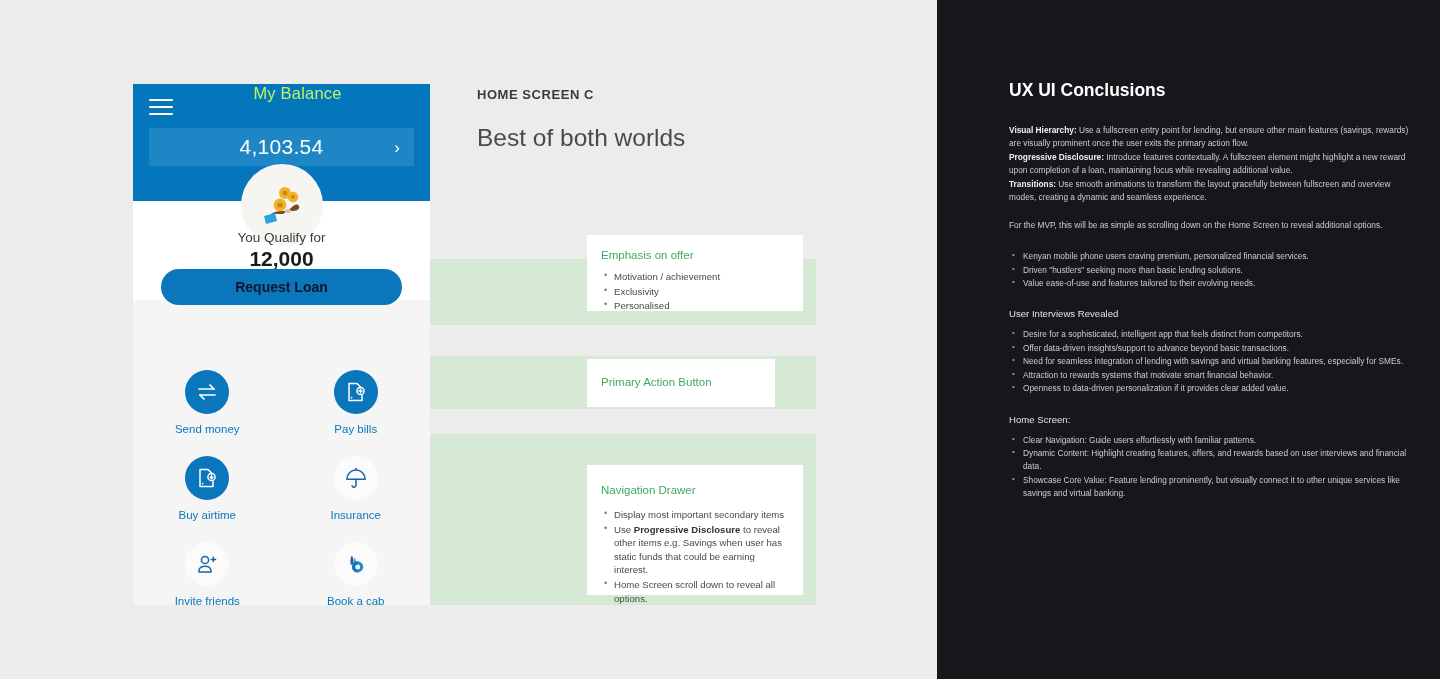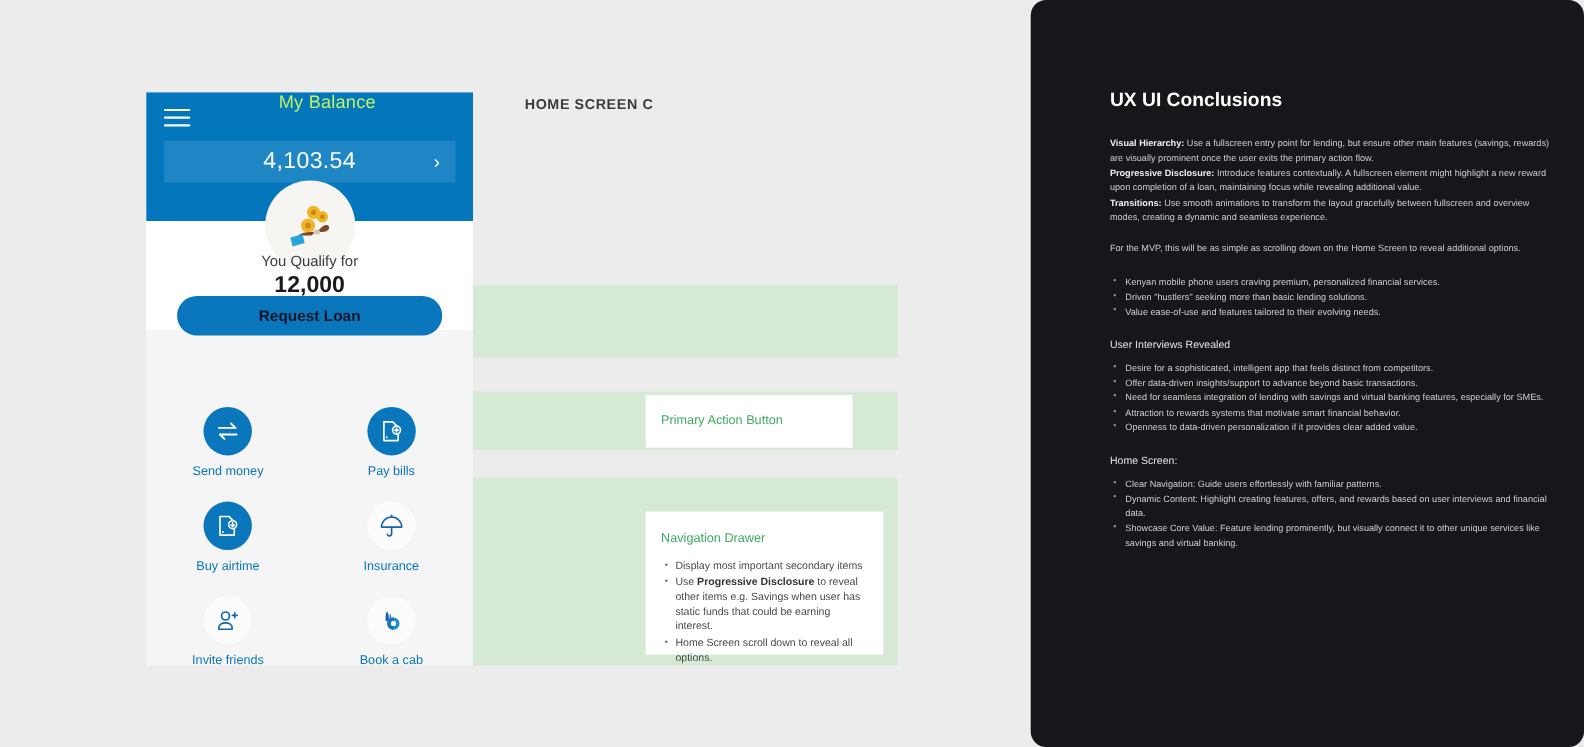--- a/index.html
+++ b/index.html
@@ -49,21 +49,21 @@
   .note-title{color:#3FAA5F;font-size:11.5px;margin:0 0 9px 0;font-weight:normal;}
   .note ul{margin:0;padding:0 0 0 13px;list-style:none;}
   .note li{font-size:9.6px;color:#4A4A4A;line-height:1.42;position:relative;margin-bottom:1px;}
   .note li:before{content:"•";position:absolute;left:-10px;top:-1px;color:#7A7A7A;font-size:9px;}
   .note li b{font-weight:bold;color:#333;}
 
   #kicker{position:absolute;left:477px;top:87px;font-size:13px;font-weight:bold;color:#3B3B3B;letter-spacing:.55px;}
   #headline{position:absolute;left:477px;top:124px;font-size:24.5px;color:#4A4A4A;font-weight:normal;}
 
   
-  #right{position:absolute;left:937px;top:0;width:503px;height:679px;background:#17161A;color:#E8E6E6;border-radius:14px;}
+  #right{position:absolute;left:937px;top:0;width:503px;height:679px;background:#17161A;color:#E8E6E6;}
   #right-title{position:absolute;left:72px;top:80px;font-size:17.5px;font-weight:bold;color:#FFFFFF;}
   #right-body{position:absolute;left:72px;top:124px;width:400px;}
   #right-body p{margin:0 0 0 0;font-size:8.3px;line-height:1.62;color:#CFCDCD;}
   #right-body p b{color:#F2F0F0;font-weight:bold;}
   #right-body .spacer{height:14px;}
   #right-body h3{margin:0 0 9px 0;font-size:9.6px;font-weight:normal;color:#E4E2E2;}
   #right-body ul{margin:0 0 0 0;padding:0 0 0 14px;list-style:none;}
   #right-body li{font-size:8.3px;line-height:1.62;color:#CFCDCD;position:relative;}
   #right-body li:before{content:"•";position:absolute;left:-11px;top:-1px;color:#9A9898;font-size:8px;}
   .sec{margin-top:18px;}
@@ -71,20 +71,21 @@
 </head>
 <body>
 
 <div id="canvas">
 
   <div class="band" style="left:430px;top:259px;width:386px;height:66px;"></div>
   <div class="band" style="left:430px;top:356px;width:386px;height:53px;"></div>
   <div class="band" style="left:430px;top:434px;width:386px;height:171px;"></div>
 
   <div id="kicker">HOME SCREEN C</div>
+  <div id="headline">Best of both worlds</div>
 
   <div id="phone">
 
     <div id="phone-header">
       <div class="hamburger">
           <i></i>
           <i></i>
           <i></i>
         </div>
       <div id="balance-title">My Balance</div>
@@ -181,20 +182,28 @@
             <path d="M13.6 9.3a5.6 5.6 0 1 0 0 11.2 5.6 5.6 0 0 0 0-11.2zm0 3.1a2.5 2.5 0 1 1 0 5 2.5 2.5 0 0 1 0-5z" fill="#1A8FD1"></path>
             <path d="M13.6 9.3v3.1a2.5 2.5 0 1 0 0 5v3.1a5.6 5.6 0 1 1 0-11.2z" fill="#1472B8"></path>
           </svg>
         </div>
         <div class="sc-label">Book a cab</div>
       </div>
 
     </div>
   </div>
 
+  <div class="note" style="left:587px;top:235px;width:216px;height:76px;">
+    <p class="note-title">Emphasis on offer</p>
+    <ul>
+      <li>Motivation / achievement</li>
+      <li>Exclusivity</li>
+      <li>Personalised</li>
+    </ul>
+  </div>
 
   <div class="note" style="left:587px;top:359px;width:188px;height:48px;padding-top:17px;">
     <p class="note-title">Primary Action Button</p>
   </div>
 
   <div class="note" style="left:587px;top:465px;width:216px;height:130px;padding-top:19px;">
     <p class="note-title" style="margin-bottom:12px;">Navigation Drawer</p>
     <ul>
       <li>Display most important secondary items</li>
       <li>Use <b>Progressive Disclosure</b> to reveal other items e.g. Savings when user has static funds that could be earning interest.</li>

